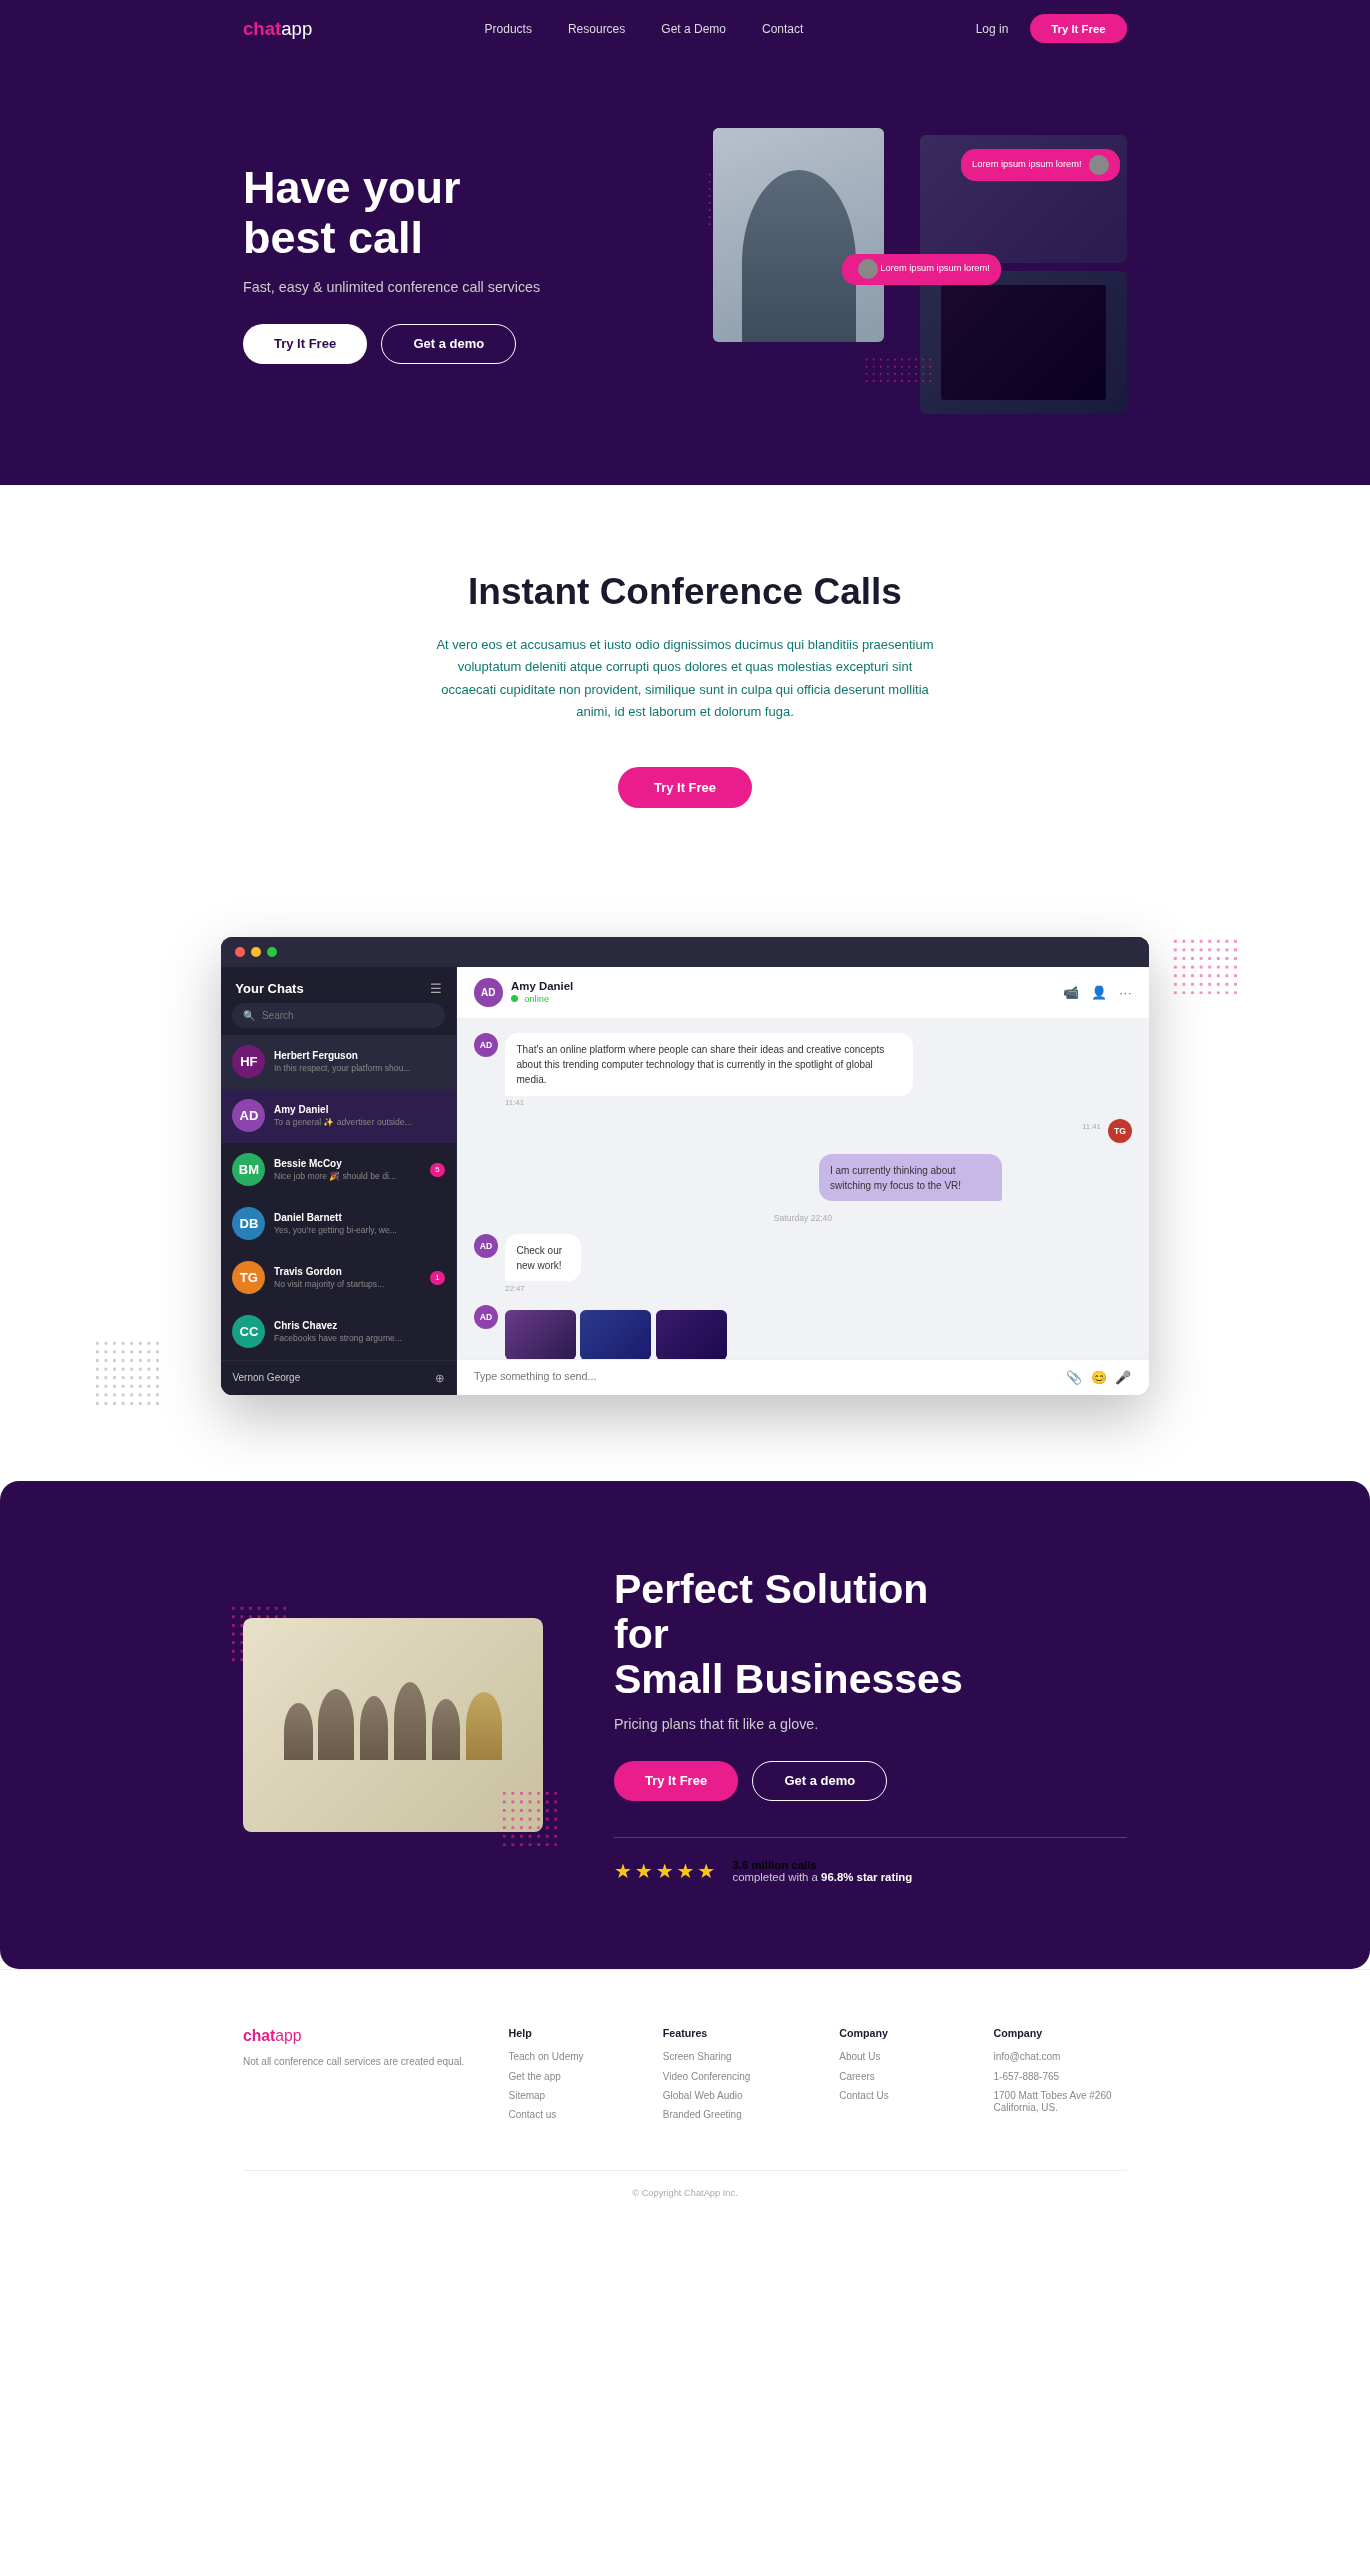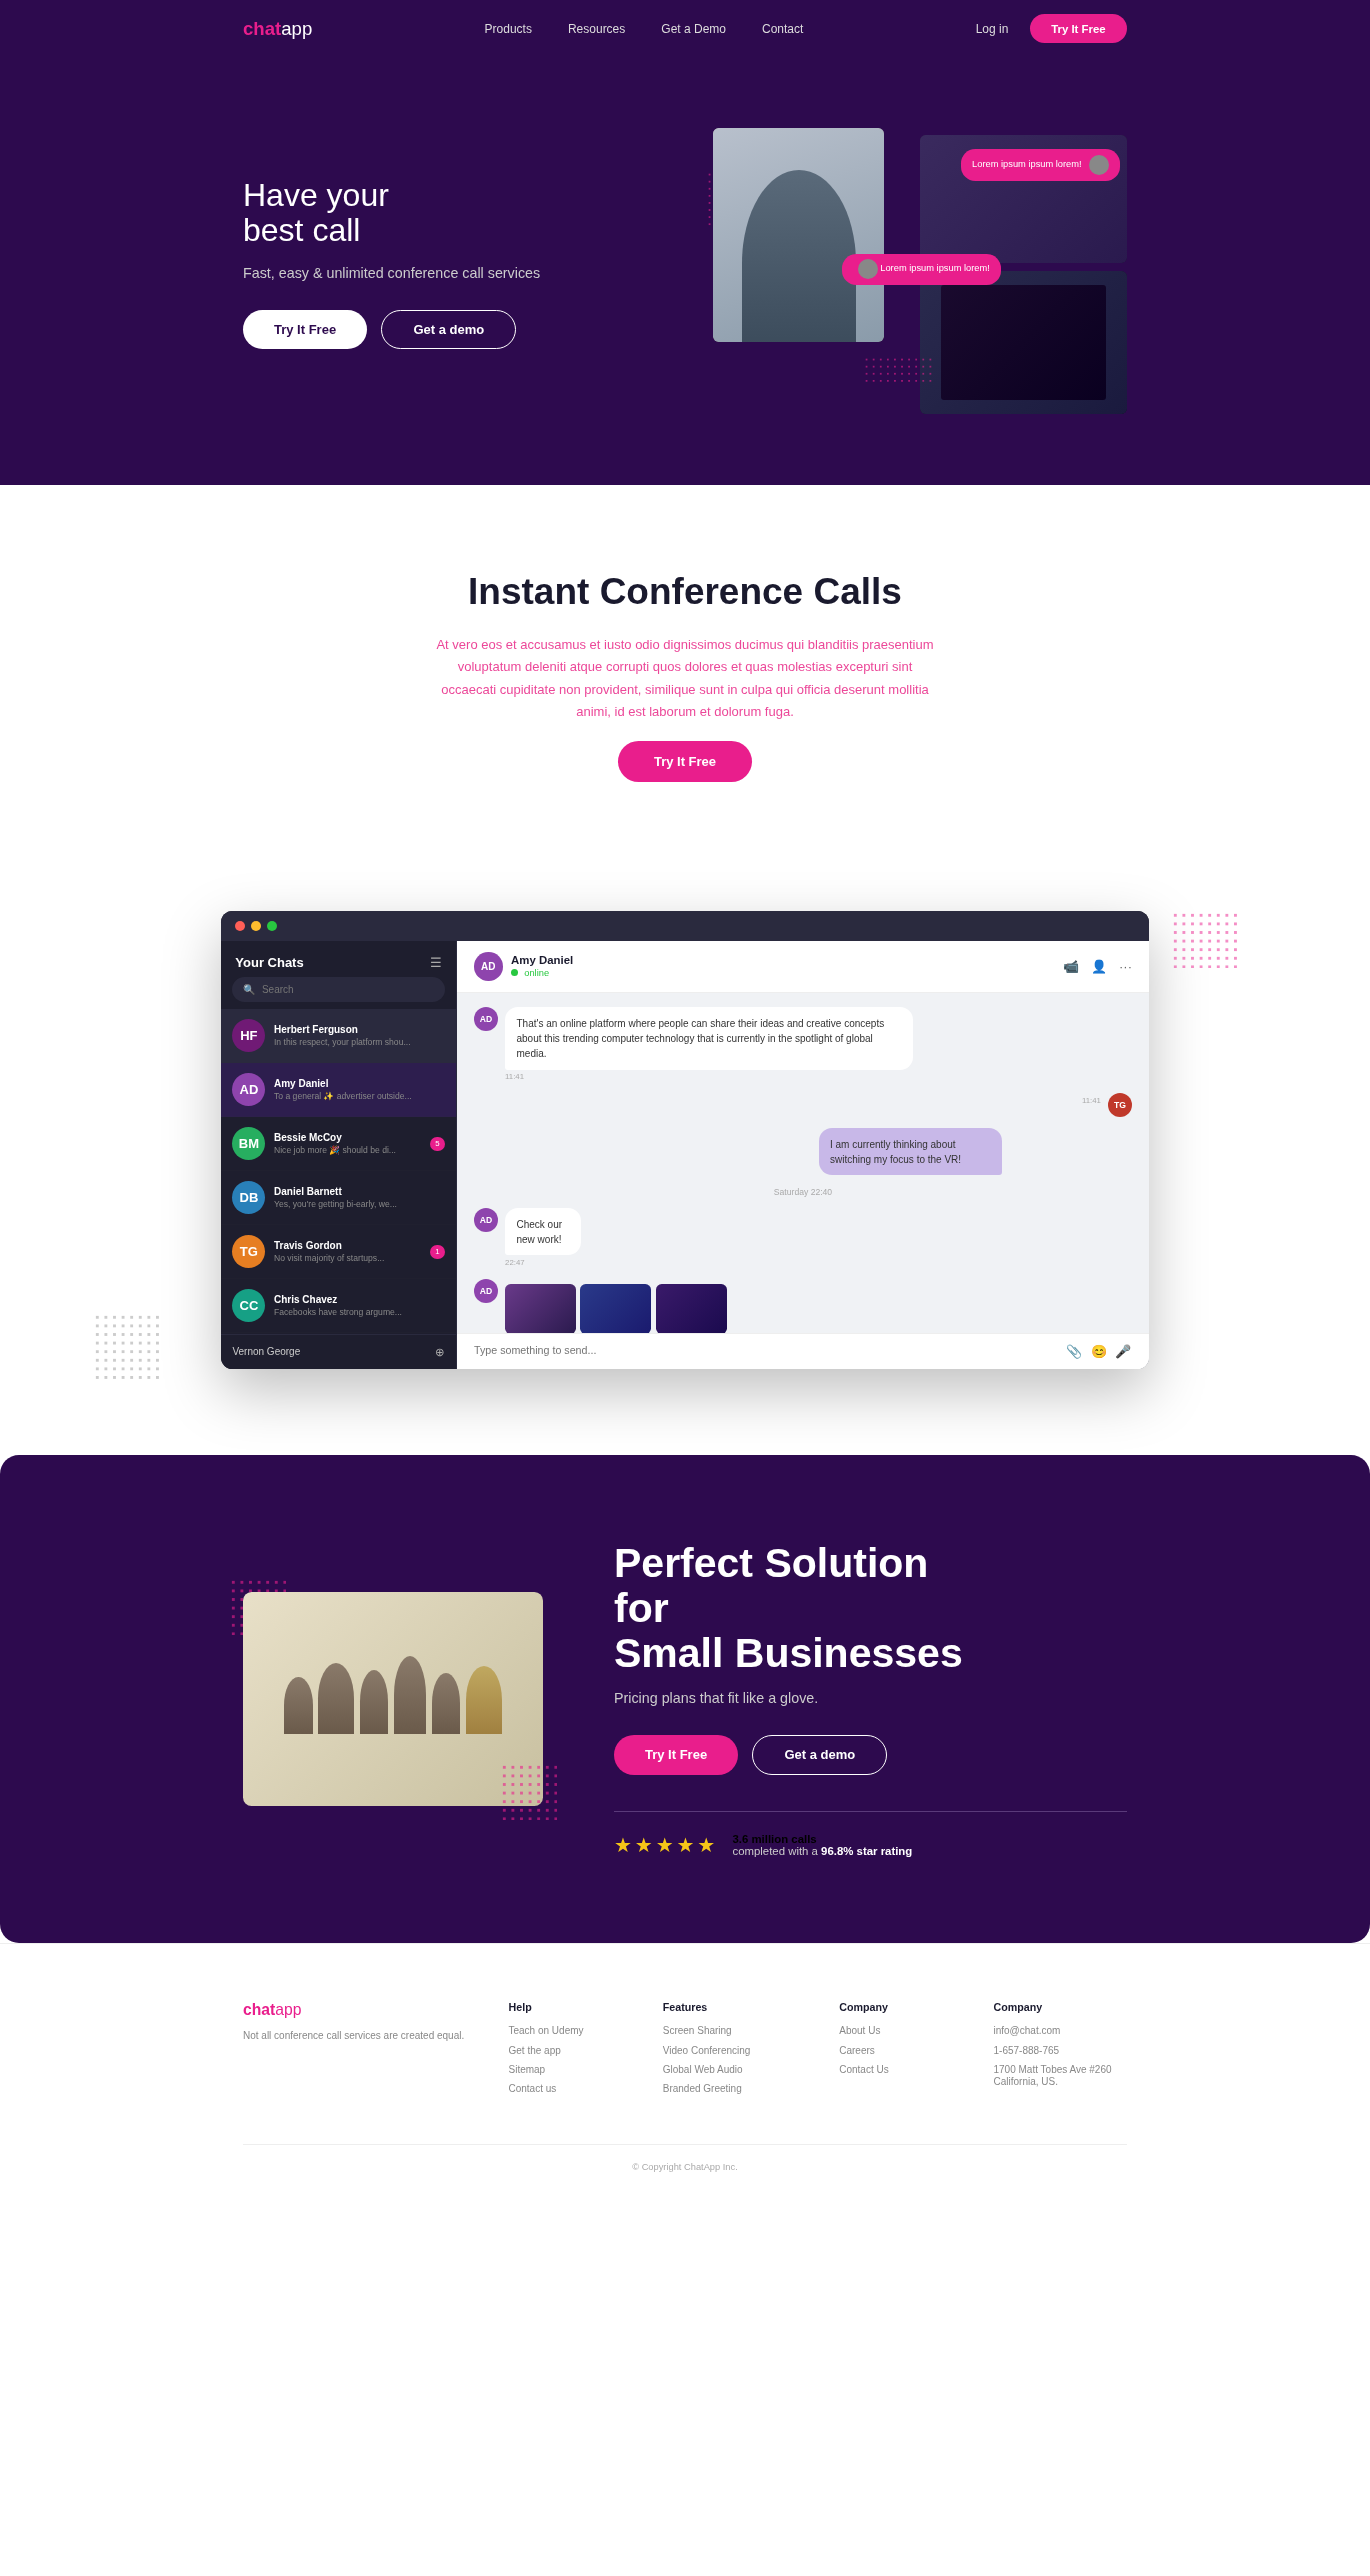--- a/index.html
+++ b/index.html
@@ -36,21 +36,21 @@
       background: #2d0a4e;
       padding: 71px 243px 86px;
       display: flex;
       align-items: center;
       justify-content: space-between;
       min-height: 371px;
       position: relative;
       overflow: hidden;
     }
     .hero-text { max-width: 371px; }
-    .hero-text h1 { color: #fff; font-size: 32px; font-weight: 400; line-height: 1.1; margin-bottom: 17px; }
+    .hero-text h1 { color: #fff; font-size: 45px; font-weight: 700; line-height: 1.1; margin-bottom: 17px; }
     .hero-text p { color: #ccc; font-size: 14.3px; margin-bottom: 28.5px; }
     .hero-btns { display: flex; gap: 14.3px; }
     .btn-try {
       background: #fff;
       color: #2d0a4e;
       border: none;
       border-radius: 21.4px;
       padding: 11.4px 31px;
       font-size: 13px;
       cursor: pointer;
@@ -174,21 +174,21 @@
       opacity: 0.6;
     }
 
     
     .section-conference {
       padding: 86px 285px;
       text-align: center;
       background: #fff;
     }
     .section-conference h2 { font-size: 37px; font-weight: 700; color: #1a1a2e; margin-bottom: 21.4px; }
-    .section-conference p { font-size: 13px; color: #ec4899; line-height: 1.7; max-width: 500px; margin: 0 auto 18px; }
+    .section-conference p { font-size: 13px; color: #0f766e; line-height: 1.7; max-width: 500px; margin: 0 auto 44px; }
     .btn-try-pink {
       background: #e91e8c;
       color: #fff;
       border: none;
       border-radius: 21.4px;
       padding: 13px 36px;
       font-size: 13px;
       cursor: pointer;
       font-weight: 600;
     }

